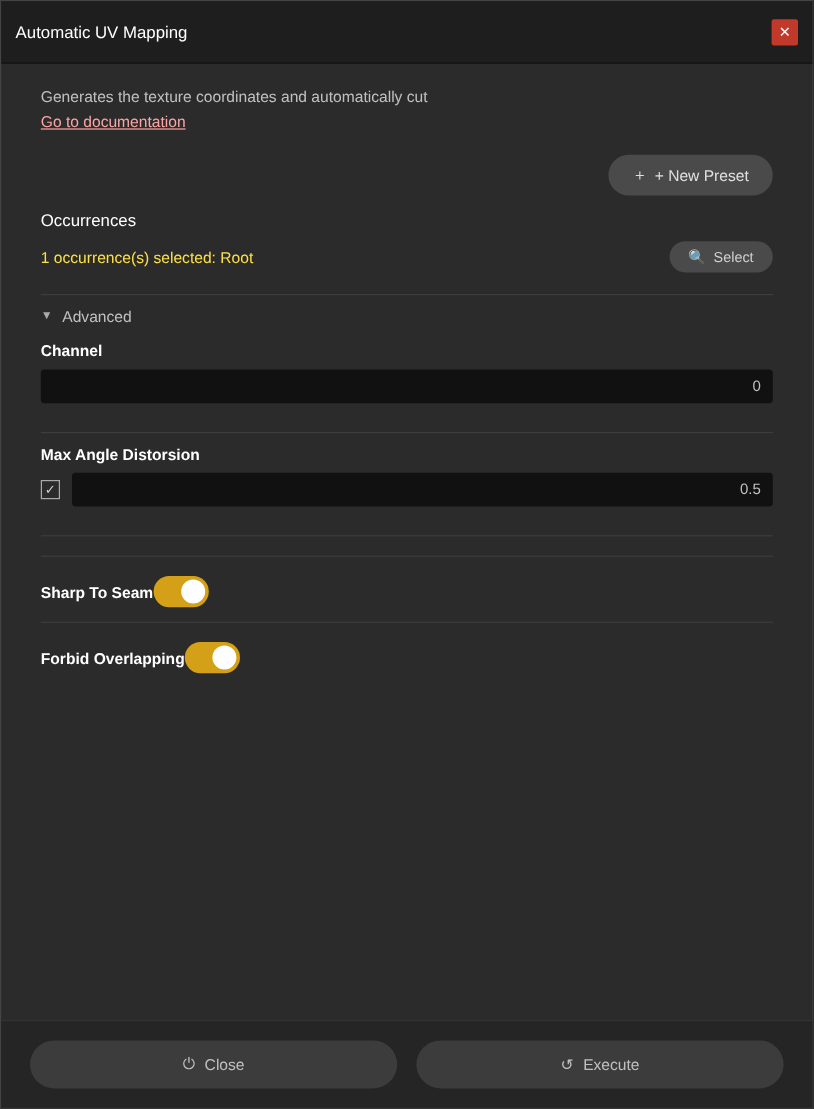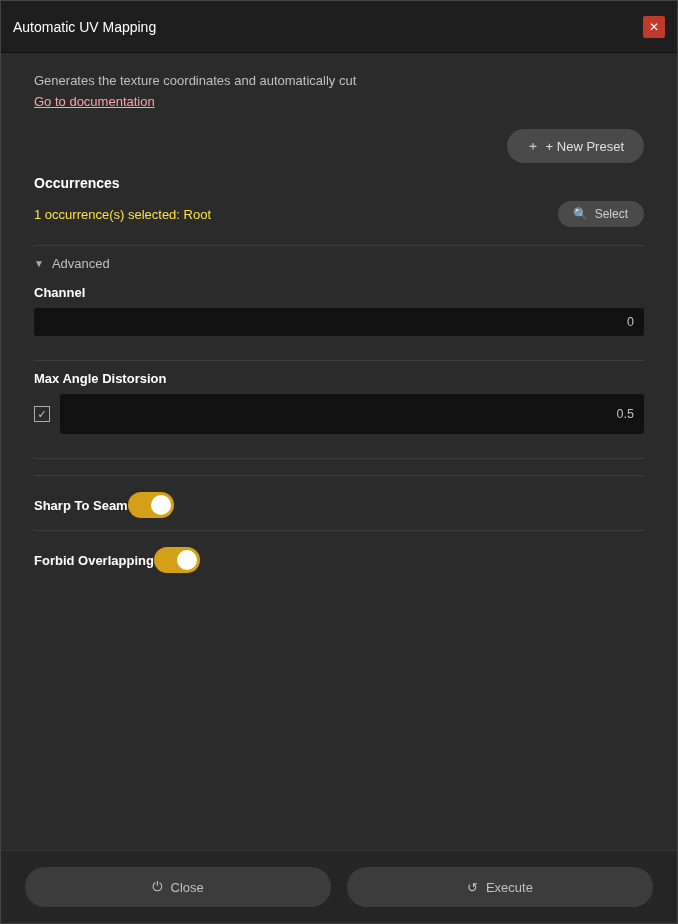--- a/index.html
+++ b/index.html
@@ -94,21 +94,21 @@
       border: none;
       border-radius: 20px;
       padding: 9px 18px;
       font-size: 12.5px;
       cursor: pointer;
       flex: 1;
     }
     .section-label {
       color: #ffffff;
       font-size: 14px;
-      font-weight: 700;
+      font-weight: 400;
       margin-bottom: 10px;
     }
     .occurrences-row {
       display: flex;
       align-items: center;
       justify-content: space-between;
       margin-bottom: 12px;
     }
     .occurrences-text {
       color: #fde047;
@@ -171,21 +171,21 @@
       background: transparent;
       border-color: #aaa;
     }
     .checkbox.checked::after {
       content: '✓';
       color: #ccc;
       font-size: 11px;
     }
     .slider-track {
       flex: 1;
-      height: 40px;
+      height: 28px;
       background: #111;
       border-radius: 3px;
       position: relative;
       overflow: hidden;
     }
     .slider-value {
       position: absolute;
       right: 10px;
       top: 50%;
       transform: translateY(-50%);

